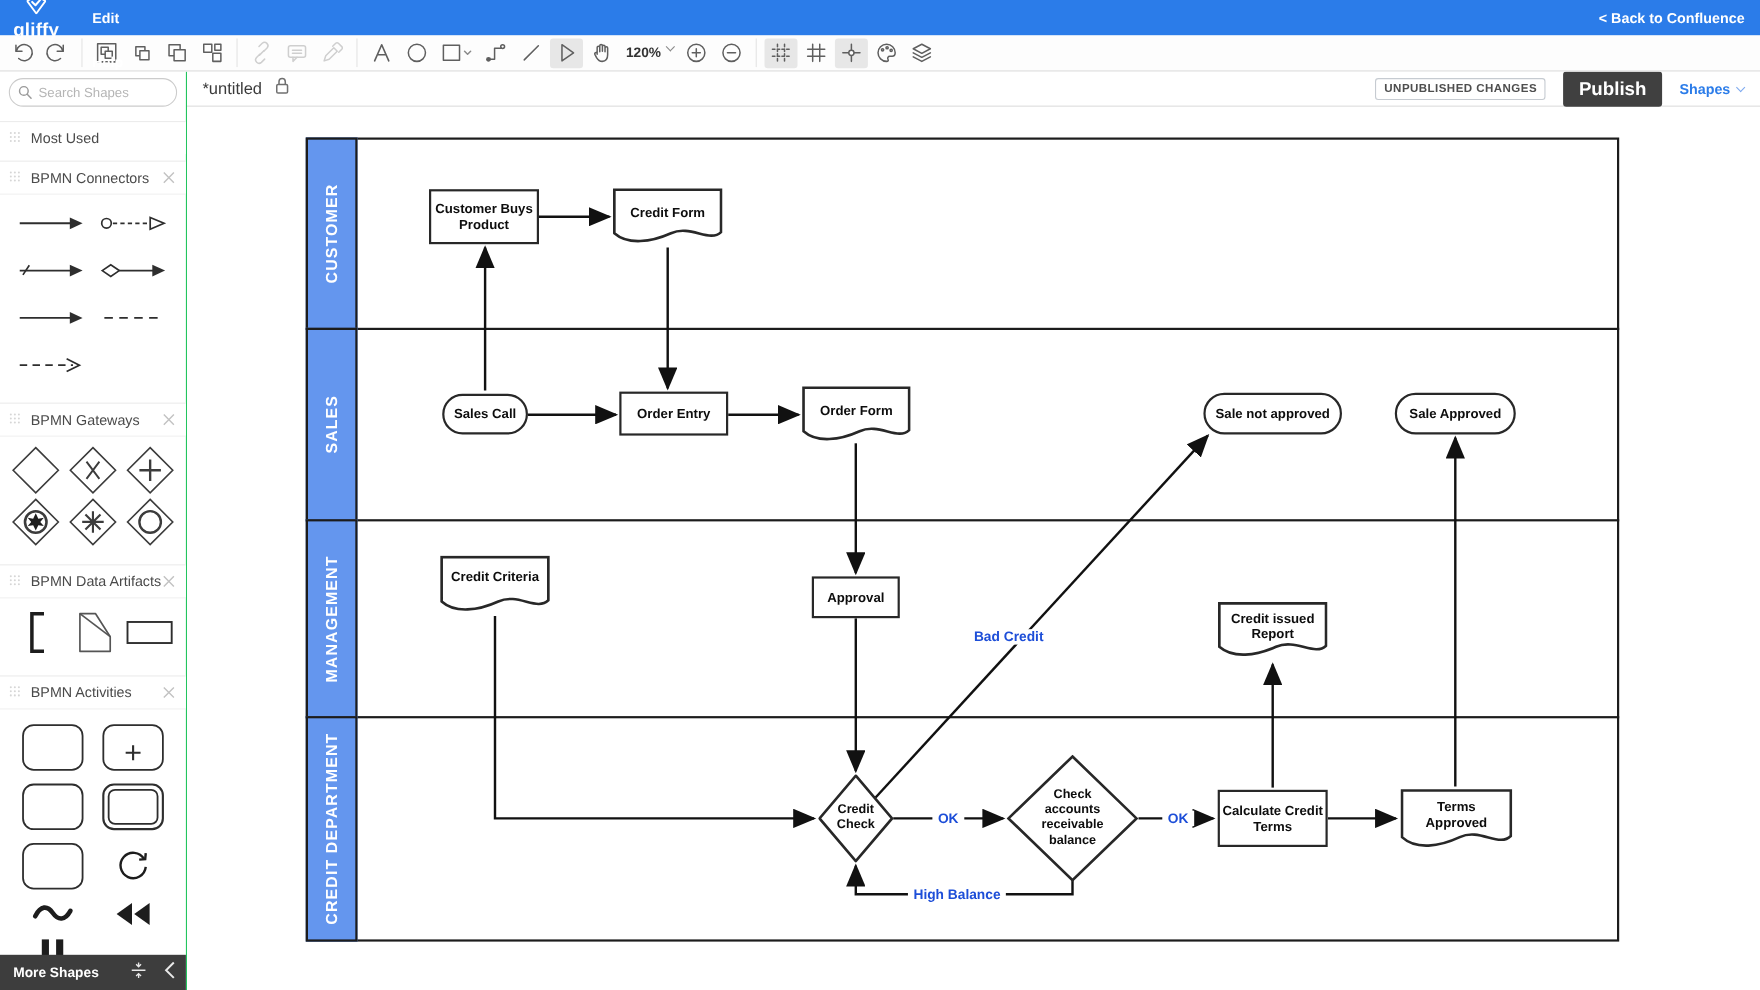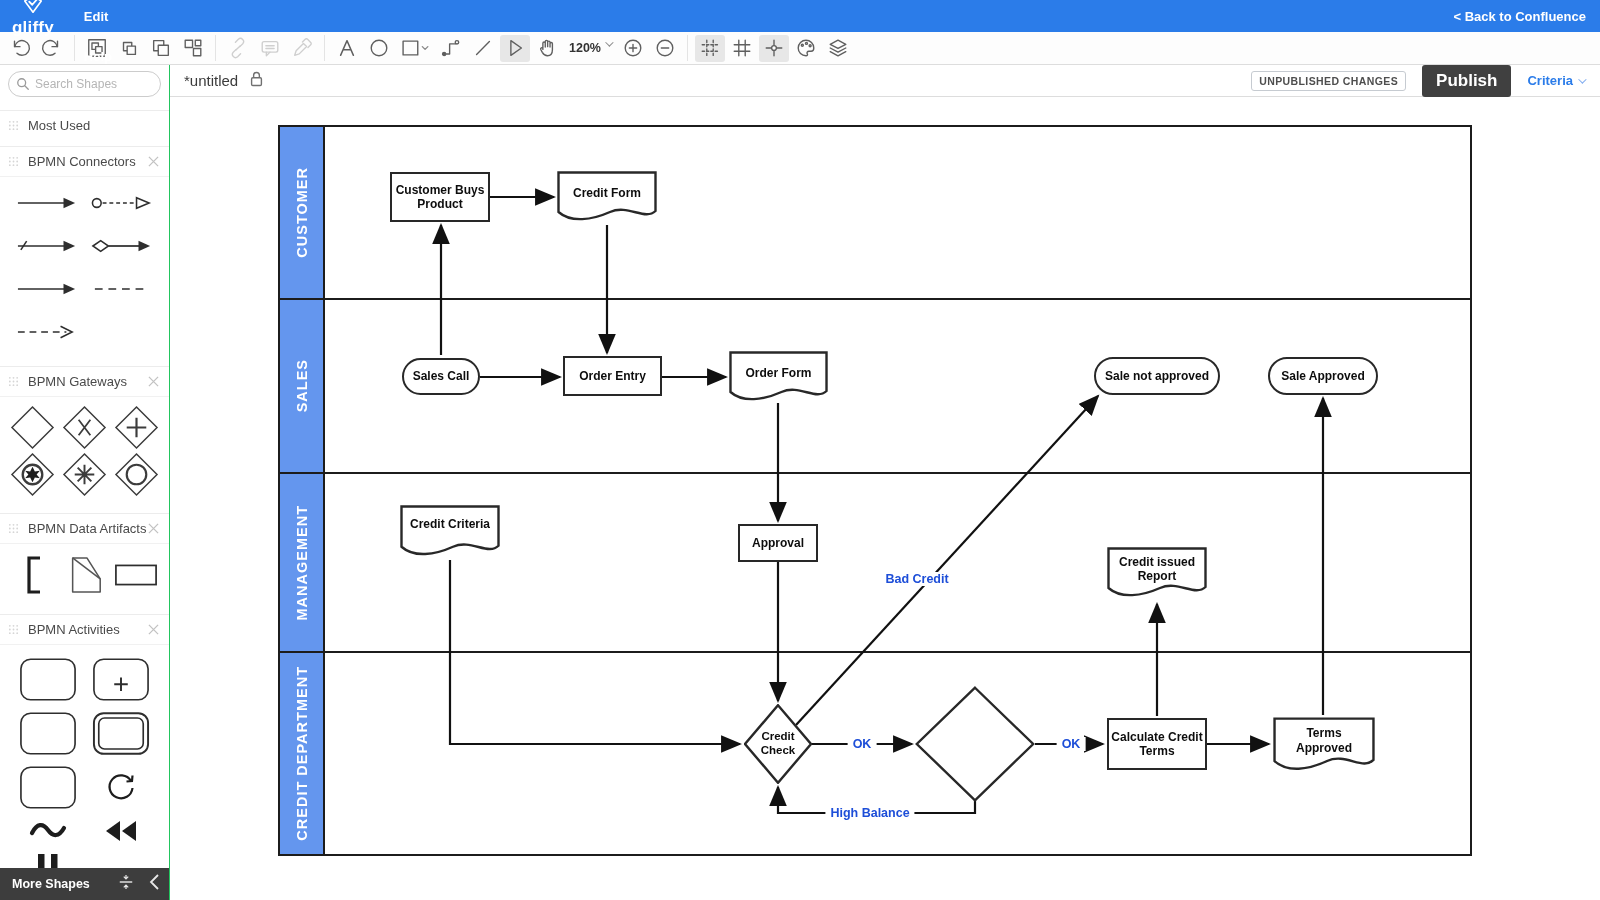--- a/index.html
+++ b/index.html
@@ -247,21 +247,21 @@
 <div class="titlebar">
   <span class="doc-title">*untitled</span>
   <span class="lock"><svg width="17" height="18" viewBox="0 0 20 22">
         <rect x="4" y="9.5" width="12" height="9.5" rx="1.5" fill="none" stroke="#707070" stroke-width="1.7"></rect>
         <path d="M6.5,9.5 V6.5 a3.5,3.5 0 0 1 7,0 V9.5" fill="none" stroke="#707070" stroke-width="1.7"></path>
       </svg></span>
   <div class="title-right">
     <span class="badge">UNPUBLISHED CHANGES</span>
     <button class="publish-btn">Publish</button>
     <span class="options">
-        <span>Criteria</span>
+        <span>Shapes</span>
         <span class="chev"></span>
       </span>
   </div>
 </div>
 
 <div class="sidebar">
   <div class="search-wrap">
     <div class="search-box">
       <span class="search-ic"><svg width="14" height="14" viewBox="0 0 16 16">
             <circle cx="6.5" cy="6.5" r="4.5" fill="none" stroke="#9a9a9a" stroke-width="1.5"></circle>
@@ -645,20 +645,21 @@
     <svg class="shape-svg" viewBox="0 0 100 100" preserveAspectRatio="none">
         <polygon points="50,1.5 98.5,50 50,98.5 1.5,50" fill="#fff" stroke="#282828" stroke-width="2.4" vector-effect="non-scaling-stroke"></polygon>
       </svg>
     <span class="diamond-label">Credit Check</span>
   </div>
 
   <div class="node" style="left:745px; top:589px; width:120px; height:116px">
     <svg class="shape-svg" viewBox="0 0 100 100" preserveAspectRatio="none">
         <polygon points="50,1.5 98.5,50 50,98.5 1.5,50" fill="#fff" stroke="#282828" stroke-width="2.4" vector-effect="non-scaling-stroke"></polygon>
       </svg>
+    <span class="diamond-label" style="left:14%; right:14%">Check accounts receivable balance</span>
   </div>
 
   <div class="node rect-node" style="left:937px; top:621px; width:100px; height:52px">
       <span>Calculate Credit Terms</span>
     </div>
 
   <div class="node" style="left:1103px; top:620px; width:102px; height:58px">
     <svg class="shape-svg" viewBox="0 0 100 54" preserveAspectRatio="none">
         <path d="M1.5,1.5 H98.5 V40 C88,50 71,33 53,41 C35,49 14,52 1.5,41 Z" fill="#fff" stroke="#282828" stroke-width="2.4" vector-effect="non-scaling-stroke"></path>
       </svg>

